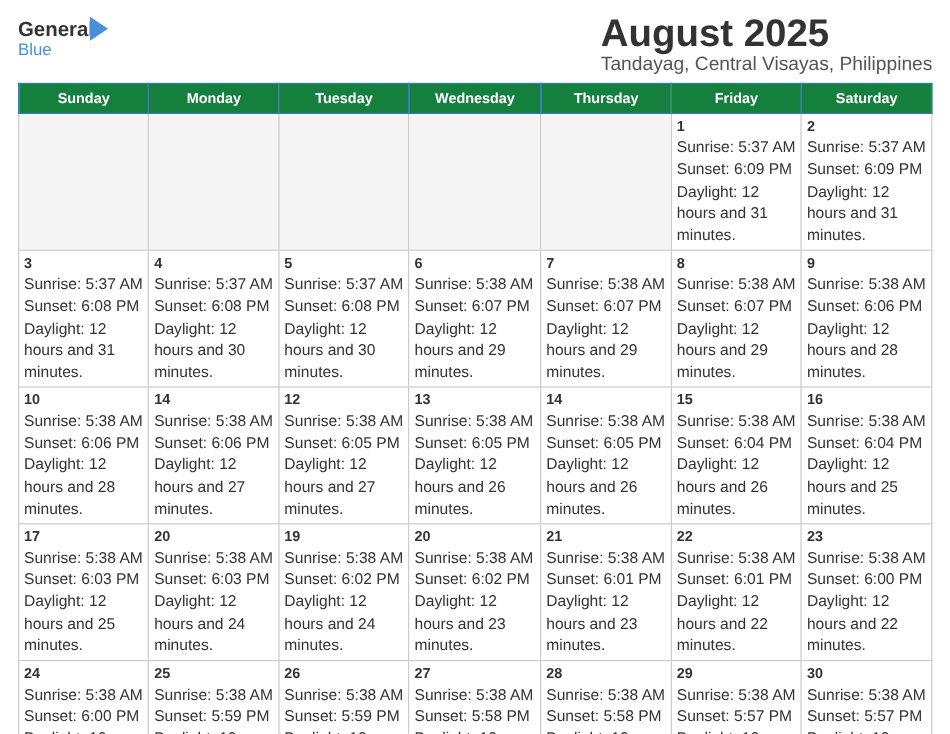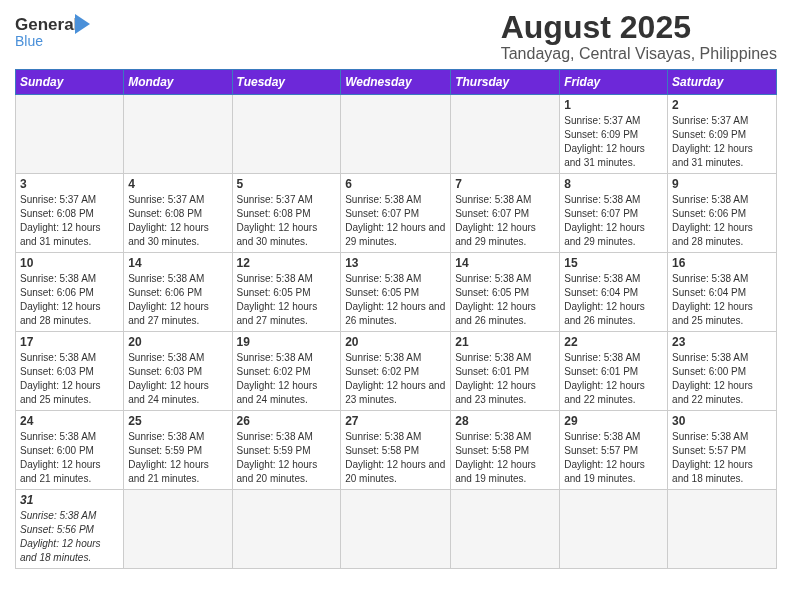--- a/index.html
+++ b/index.html
@@ -39,28 +39,27 @@
     .location {
       font-size: 16px;
       color: #555;
     }
     .calendar {
       width: 100%;
       border-collapse: collapse;
       border: 1px solid #ccc;
     }
     .calendar th {
-      background: #6d28d9;
+      background: #15803d;
       color: #fff;
       font-size: 12px;
       font-weight: bold;
       padding: 5px 4px;
-      text-align: left;
+      text-align: center;
       border: 1px solid #3a7abf;
-      font-style: italic;
     }
     .calendar td {
       border: 1px solid #ccc;
       vertical-align: top;
       padding: 3px 4px;
       font-size: 9.5px;
       color: #333;
       width: 113px;
       height: 72px;
       background: #fff;
@@ -73,21 +72,21 @@
       font-style: italic;
     }
     .day-num {
       font-size: 12px;
       font-weight: bold;
       color: #333;
       display: block;
       margin-bottom: 2px;
     }
     .day-info {
-      font-size: 10px;
+      font-size: 13px;
       color: #333;
       line-height: 1.4;
     }
   </style>
 </head>
 <body>
 
 <div class="page">
   <div class="header">
     <div class="logo">

